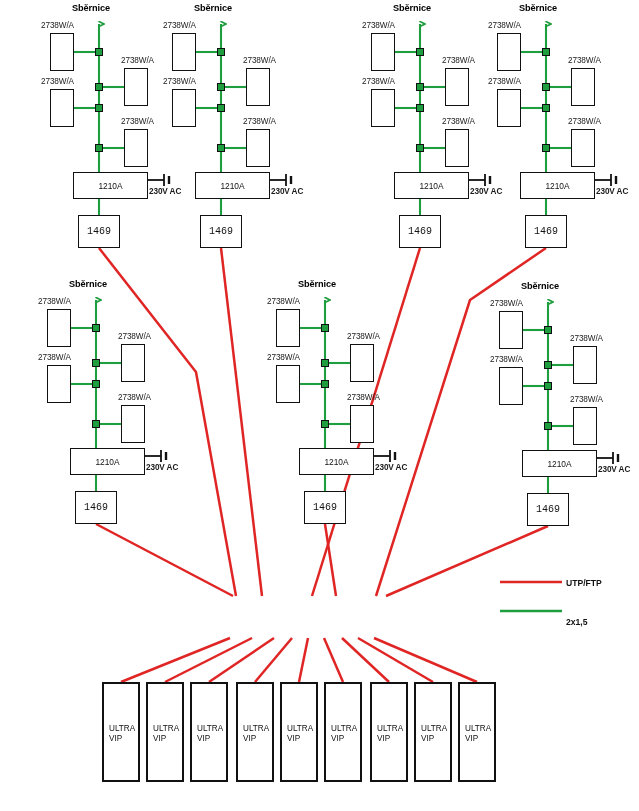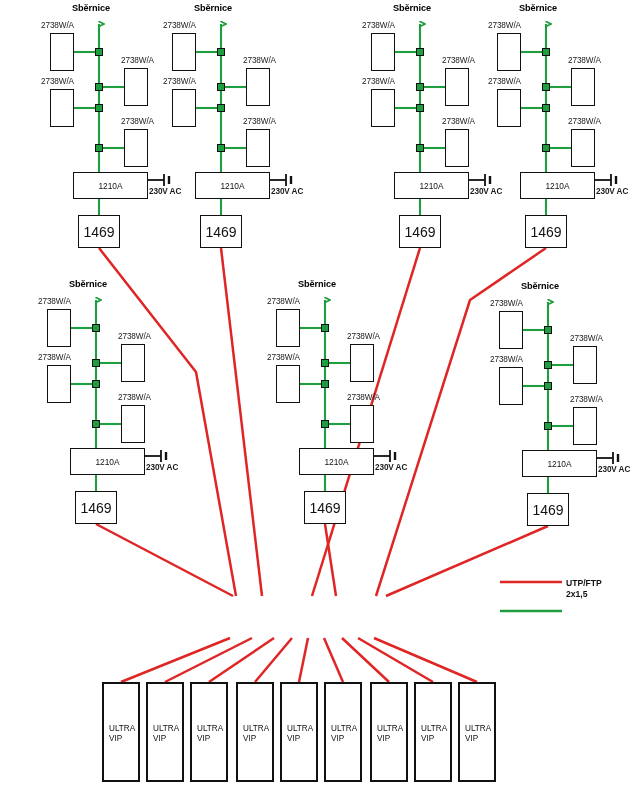--- a/index.html
+++ b/index.html
@@ -50,21 +50,21 @@
     box-sizing:border-box;
   }
   .ctrl{
     width:75px;height:27px;
     display:flex;align-items:center;justify-content:center;
     font-size:8.4px;color:#111;
   }
   .sw1469{
     width:42px;height:33px;
     display:flex;align-items:center;justify-content:center;
-    font-size:14px;color:#111;
+    font-size:10px;color:#111;font-family:Liberation Mono, monospace;
   }
   .poe{
     width:178px;height:42px;
     border:2px solid #111;
     display:flex;align-items:center;justify-content:center;
     font-size:8.6px;color:#111;
     letter-spacing:0.2px;
   }
   .vip{
     width:38px;height:100px;
@@ -337,17 +337,17 @@
     </div>
 
   <div>
     <svg style="position:absolute;left:500px;top:578px;width:62px;height:8px">
       <line x1="0" y1="4" x2="62" y2="4" stroke="#e02525" stroke-width="2.6"></line>
     </svg>
     <div class="legend-lbl" style="left:566px;top:578px;">UTP/FTP</div>
     <svg style="position:absolute;left:500px;top:607px;width:62px;height:8px">
       <line x1="0" y1="4" x2="62" y2="4" stroke="#1e9e3e" stroke-width="2.6"></line>
     </svg>
-    <div class="legend-lbl" style="left:566px;top:589px;text-align:center;">2x1,5</div>
+    <div class="legend-lbl" style="left:566px;top:617px;text-align:center;">2x1,5</div>
   </div>
 
 
 </div>
 
 </body></html>

